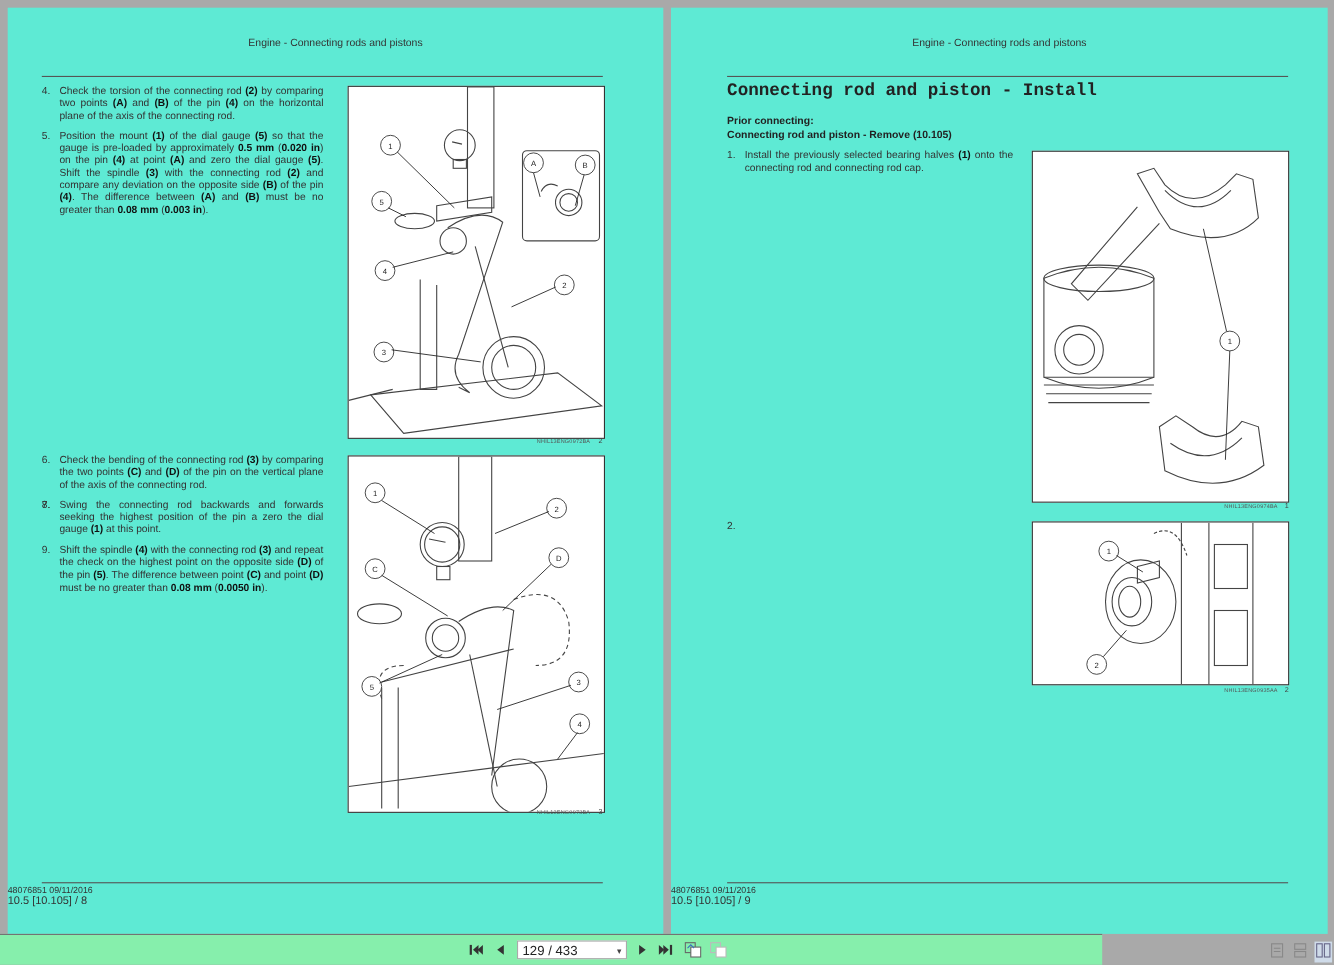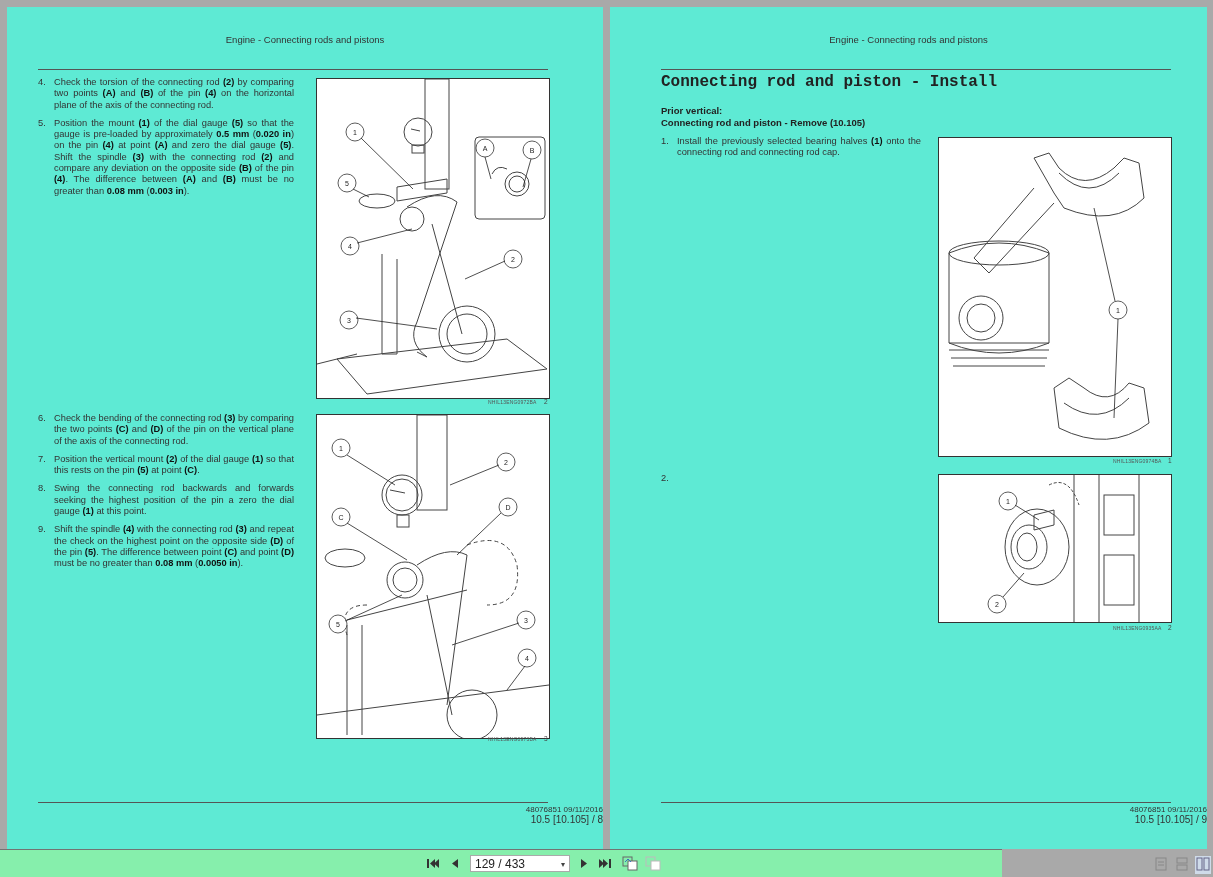--- a/index.html
+++ b/index.html
@@ -9,21 +9,21 @@
   #page-right{left:610px;width:597px;}
   .hdr{position:absolute;top:27px;left:0;right:0;text-align:center;font-size:9.5px;color:#333;}
   .rule{position:absolute;height:1px;background:#555;}
   .steps{position:absolute;font-size:9.3px;line-height:11.3px;color:#333;}
   .step{position:relative;padding-left:16px;margin-bottom:7px;text-align:justify;}
   .step .num{position:absolute;left:0;top:0;}
   .step b{color:#111;}
   .fig{position:absolute;border:1px solid #333;background:#fff;overflow:hidden;}
   .figcap{position:absolute;font-size:5px;color:#555;letter-spacing:0.2px;}
   .fignum{position:absolute;font-size:6.5px;color:#444;}
-  .footer{position:absolute;left:0;right:0;text-align:right;color:#333;}
+  .footer{position:absolute;left:0;right:0;text-align:left;color:#333;}
   .footer .l1{font-size:8px;}
   .footer .l2{font-size:10px;margin-top:0;}
   .title{position:absolute;font-size:16px;font-weight:bold;color:#222;}
   .prior{position:absolute;font-size:9.5px;font-weight:bold;line-height:11.5px;color:#222;}
   .toolbar{position:absolute;left:0;top:849px;width:1002px;height:28px;background:#86efac;border-top:1px solid #737373;}
   .tb-btn{position:absolute;top:8px;font-size:11px;color:#333;cursor:pointer;}
   .pagebox{position:absolute;left:470px;top:5px;width:100px;height:17px;background:#fff;border:1px solid #aaa;font-size:12px;line-height:17px;box-sizing:border-box;padding-left:4px;}
   .pagebox .dd{position:absolute;right:4px;top:0;font-size:8px;color:#444;}
   svg text{font-family:"Liberation Sans",sans-serif;}
 </style>
@@ -88,21 +88,21 @@
         <text x="168" y="72">A</text>
         <text x="215" y="74">B</text>
       </g>
     </svg>
   </div>
   <div class="figcap" style="left:481px;top:392px;">NHIL13ENG0972BA</div>
   <div class="fignum" style="left:537px;top:391px;">2</div>
 
   <div class="steps" id="lp-steps2" style="left:31px;top:406px;width:256px;">
       <div class="step"><span class="num">6.</span><span>Check the bending of the connecting rod <b>(3)</b> by comparing the two points <b>(C)</b> and <b>(D)</b> of the pin on the vertical plane of the axis of the connecting rod.</span></div>
-      <div class="step"><span class="num">7.</span><span>Position the vertical mount <b>(2)</b> of the dial gauge <b>(1)</b> so that this rests on the pin <b>(5)</b> at point <b>(C)</b>.</span></div>
+      <div class="step"><span class="num">7.</span></div>
       <div class="step"><span class="num">8.</span><span>Swing the connecting rod backwards and forwards seeking the highest position of the pin a zero the dial gauge <b>(1)</b> at this point.</span></div>
       <div class="step"><span class="num">9.</span><span>Shift the spindle <b>(4)</b> with the connecting rod <b>(3)</b> and repeat the check on the highest point on the opposite side <b>(D)</b> of the pin <b>(5)</b>. The difference between point <b>(C)</b> and point <b>(D)</b> must be no greater than <b>0.08 mm</b> (<b>0.0050 in</b>).</span></div>
     </div>
 
   <div class="fig" style="left:309px;top:407px;width:232px;height:323px;">
     <svg width="232" height="323" viewBox="0 0 232 323">
       <g fill="none" stroke="#444" stroke-width="1">
         <rect x="100" y="0" width="30" height="95"></rect>
         <circle cx="85" cy="80" r="20"></circle>
           <circle cx="85" cy="80" r="16"></circle>
@@ -157,21 +157,21 @@
     <div class="l1">48076851 09/11/2016</div>
     <div class="l2">10.5 [10.105] / 8</div>
   </div>
 </div>
 
 <div class="page" id="page-right">
   <div class="hdr">Engine - Connecting rods and pistons</div>
   <div class="rule" style="left:51px;width:510px;top:62px;"></div>
   <div class="title" style="left:51px;top:66px;font-family:Liberation Mono, monospace;">Connecting rod and piston - Install</div>
   <div class="prior" style="left:51px;top:98px;">
-    <div>Prior vertical:</div>
+    <div>Prior connecting:</div>
     <div>Connecting rod and piston - Remove (10.105)</div>
   </div>
 
   <div class="steps" id="rp-steps1" style="left:51px;top:129px;width:260px;">
       <div class="step"><span class="num">1.</span><span>Install the previously selected bearing halves <b>(1)</b> onto the connecting rod and connecting rod cap.</span></div>
     </div>
 
   <div class="fig" style="left:328px;top:130px;width:232px;height:318px;">
     <svg width="232" height="318" viewBox="0 0 232 318">
       <g fill="none" stroke="#444" stroke-width="1">

